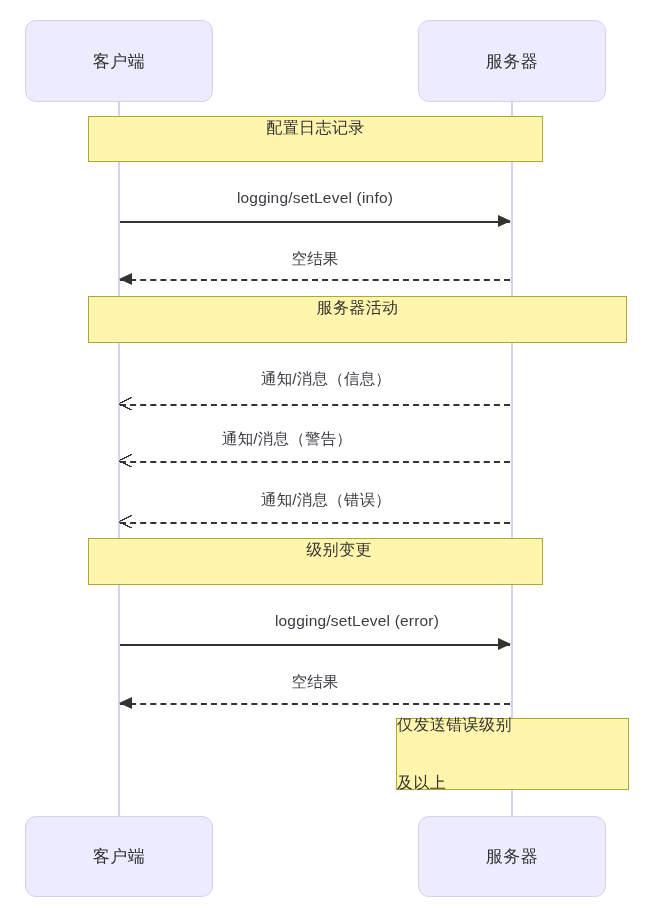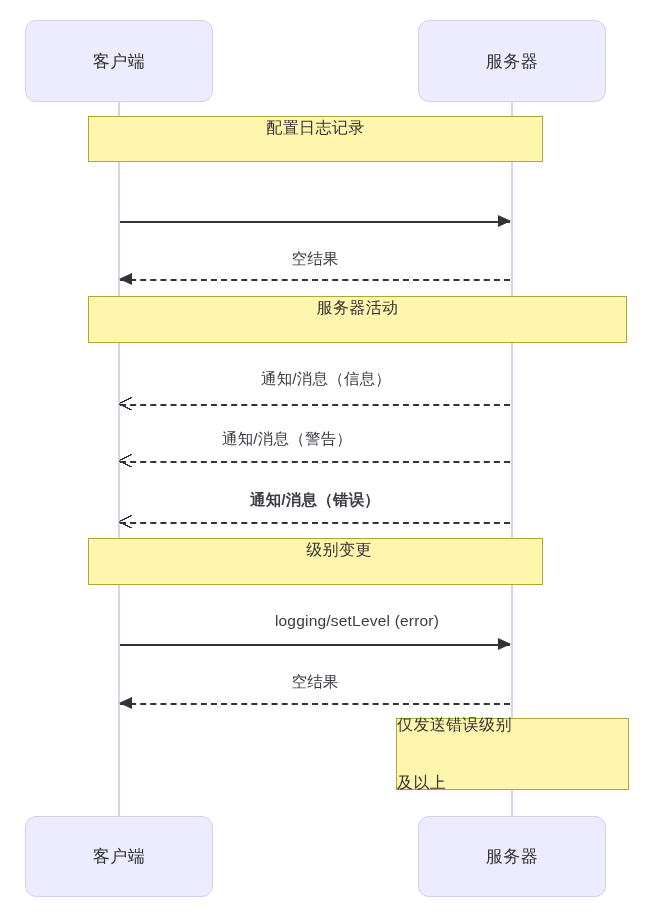--- a/index.html
+++ b/index.html
@@ -123,20 +123,23 @@
     <span>客户端</span>
   </div>
   <div class="actor-box" style="left:418px; top:20px; width:188px; height:82px;">
     <span>服务器</span>
   </div>
 
   <div class="note-box" style="left:88px; top:116px; width:455px; height:46px;">
     <span>配置日志记录</span>
   </div>
 
+  <div class="msg-label" style="left:120px; top:189px; width:390px;">
+    <span>logging/setLevel (info)</span>
+  </div>
   <div class="arrow right" style="left:120px; top:221px; width:390px;">
     <div class="shaft"></div>
     <div class="head"></div>
   </div>
 
   <div class="msg-label" style="left:120px; top:249px; width:390px;">
     <span>空结果</span>
   </div>
   <div class="arrow left dashed" style="left:120px; top:279px; width:390px;">
     <div class="shaft"></div>
@@ -156,21 +159,21 @@
   </div>
 
   <div class="msg-label" style="left:120px; top:429px; width:334px;">
     <span>通知/消息（警告）</span>
   </div>
   <div class="arrow left dashed open" style="left:120px; top:461px; width:390px;">
     <div class="shaft"></div>
     <div class="head"></div>
   </div>
 
-  <div class="msg-label" style="left:120px; top:490px; width:390px;font-weight:bold;">
+  <div class="msg-label" style="left:131px; top:490px; width:390px;">
     <span>通知/消息（错误）</span>
   </div>
   <div class="arrow left dashed open" style="left:120px; top:522px; width:390px;">
     <div class="shaft"></div>
     <div class="head"></div>
   </div>
 
   <div class="note-box" style="left:88px; top:538px; width:455px; height:47px;padding-left:47px;">
     <span>级别变更</span>
   </div>

